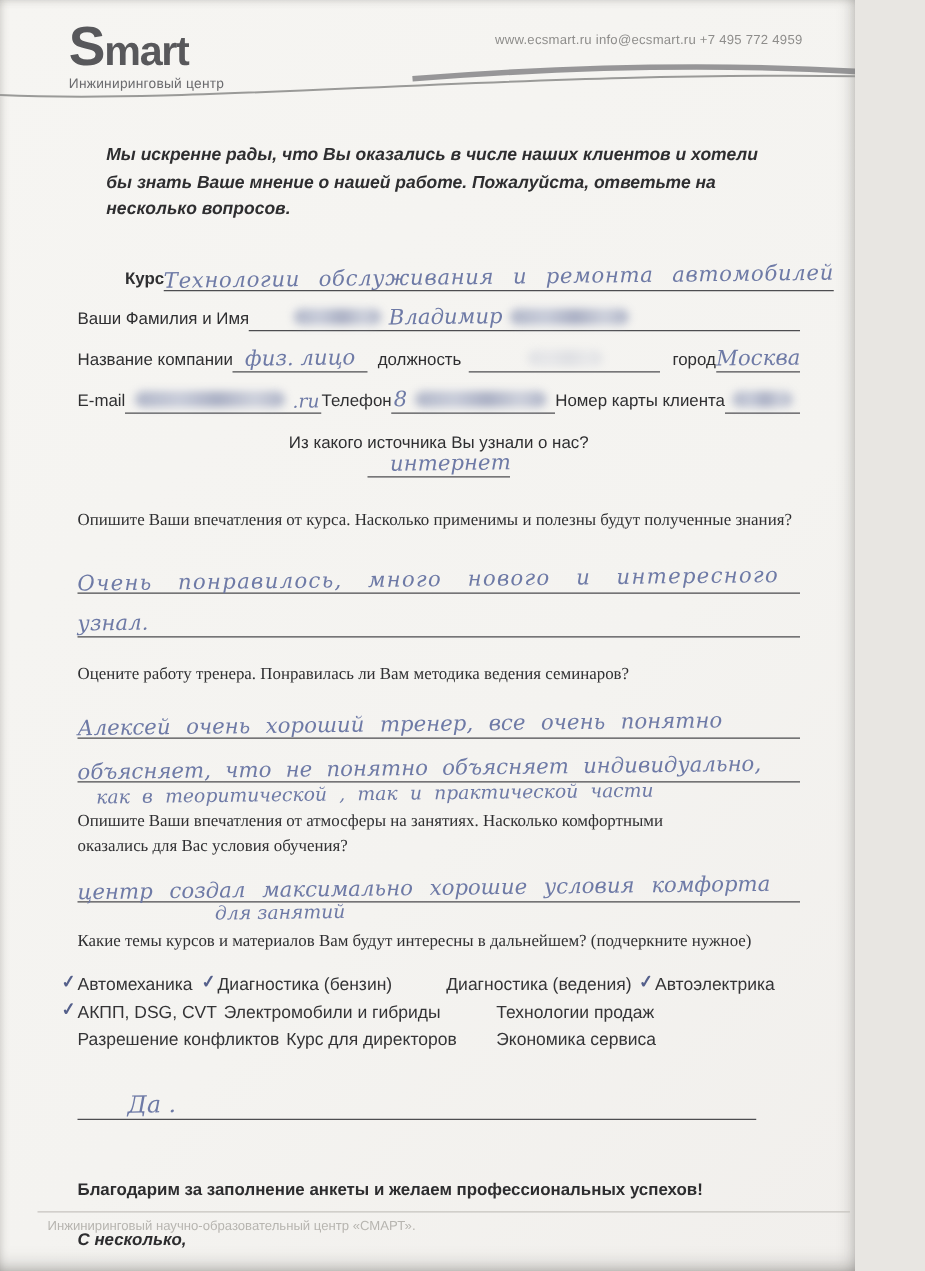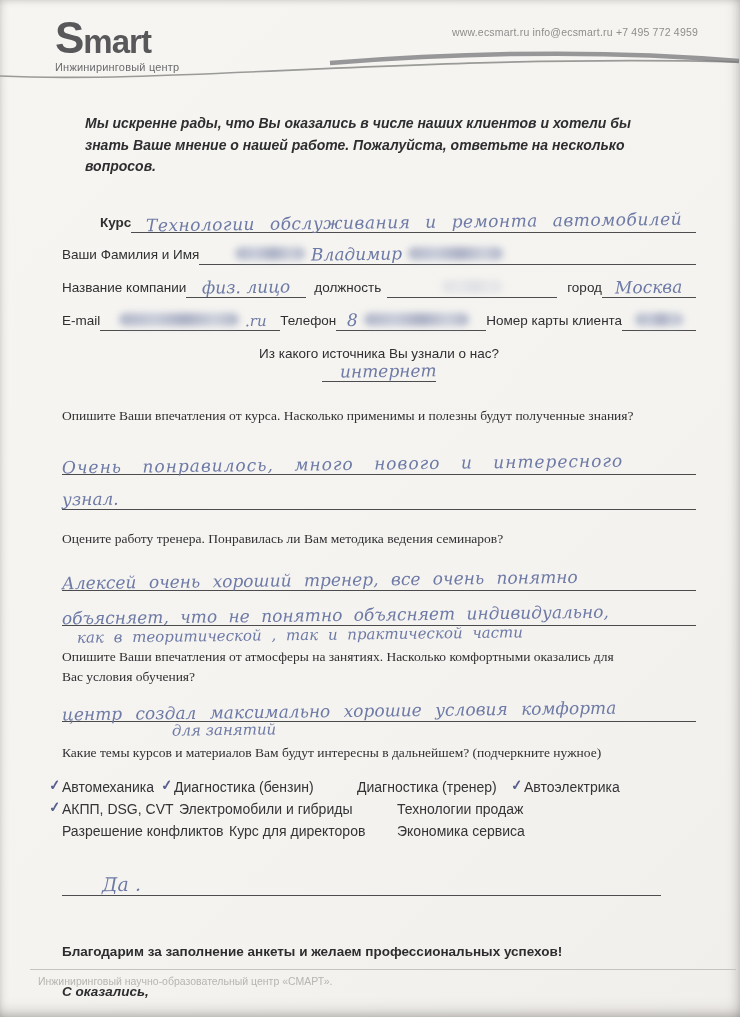--- a/index.html
+++ b/index.html
@@ -1,19 +1,19 @@
 <!DOCTYPE html>
 <html lang="ru"><head>
 <meta charset="utf-8">
 <style>
   * { margin:0; padding:0; box-sizing:border-box; }
   html,body { width:740px; }
   body { font-family:"Liberation Sans", sans-serif; background:#e8e6e2; }
   .page {
-    position:relative; width:740px; height:1017px; overflow:hidden;
+    position:relative; width:684px; height:1017px; overflow:hidden;
     background:linear-gradient(135deg,#f6f5f2 0%,#f4f3f0 60%,#f1efec 100%);
     box-shadow: inset -9px 0 14px -9px rgba(90,88,84,.4),
                 inset 0 -12px 16px -11px rgba(90,88,84,.5),
                 inset 4px 0 8px -4px rgba(90,88,84,.22),
                 inset 0 4px 8px -4px rgba(90,88,84,.18);
     color:#333335;
   }
   
   .hdr { position:relative; height:92px; }
   .logo { position:absolute; left:55px; top:16px; color:#58585b; }
@@ -153,41 +153,41 @@
       <span class="hw" style="word-spacing:8px;">центр создал  максимально  хорошие  условия  комфорта</span>
     </div>
     <div style="height:17px; display:flex; align-items:flex-end; padding-left:110px;">
       <span class="hw hw-sm">для занятий</span>
     </div>
 
     <div class="q" style="margin-top:4px;">Какие темы курсов и материалов Вам будут интересны в дальнейшем? (подчеркните нужное)</div>
     <div class="topics-row" style="margin-top:16px;">
       <span class="topic" style="width:112px;"><span class="tick">✓</span><span>Автомеханика</span></span>
       <span class="topic" style="width:183px;"><span class="tick">✓</span><span>Диагностика (бензин)</span></span>
-      <span class="topic" style="width:167px;"><span>Диагностика (тренер)</span></span>
+      <span class="topic" style="width:167px;"><span>Диагностика (ведения)</span></span>
       <span class="topic"><span class="tick">✓</span><span>Автоэлектрика</span></span>
     </div>
     <div class="topics-row">
       <span class="topic" style="width:117px;"><span class="tick">✓</span><span>АКПП, DSG, CVT</span></span>
       <span class="topic" style="width:218px;"><span>Электромобили и гибриды</span></span>
       <span class="topic"><span>Технологии продаж</span></span>
     </div>
     <div class="topics-row">
       <span class="topic" style="width:167px;"><span>Разрешение конфликтов</span></span>
       <span class="topic" style="width:168px;"><span>Курс для директоров</span></span>
       <span class="topic"><span>Экономика сервиса</span></span>
     </div>
 
     <div class="frow" style="margin-top:36px; margin-right:35px;">
       <span class="line grow" style="justify-content:flex-start; padding-left:40px;">
         <span class="hw" style="font-size:19px;">Да .</span>
       </span>
     </div>
 
     <div class="thanks" style="margin-top:48px;">Благодарим за заполнение анкеты и желаем профессиональных успехов!</div>
-    <div class="regards" style="margin-top:25px;">С оказались,</div>
+    <div class="regards" style="margin-top:25px;">С несколько,</div>
 
   </div>
 
   <div class="scan-footer-line"></div>
   <div class="scan-footer-text">Инжиниринговый научно-образовательный центр «СМАРТ».</div>
 
 </div>
 
 </body></html>

